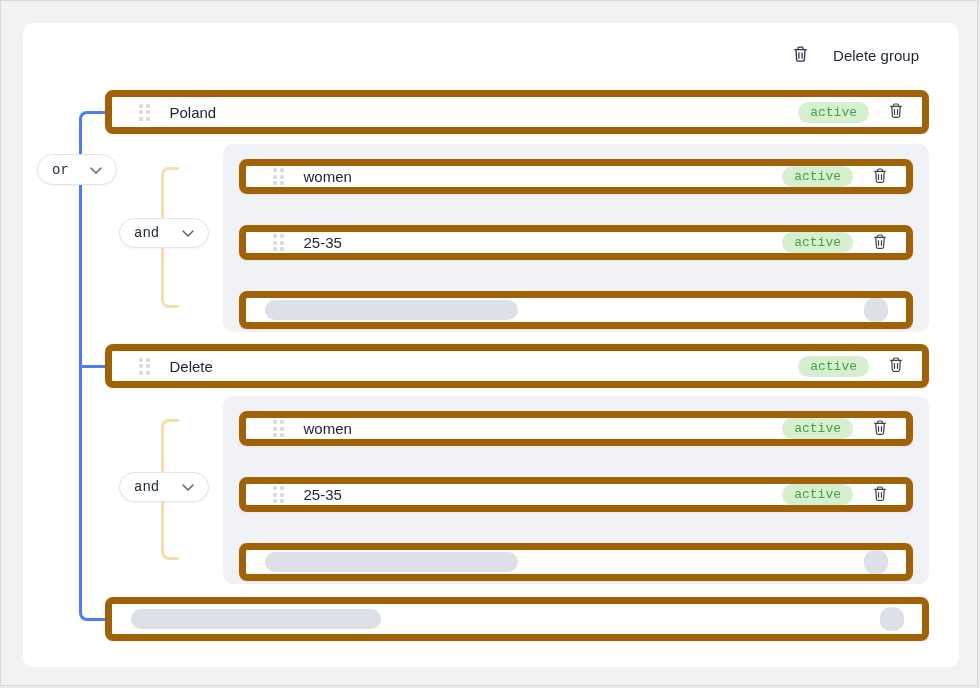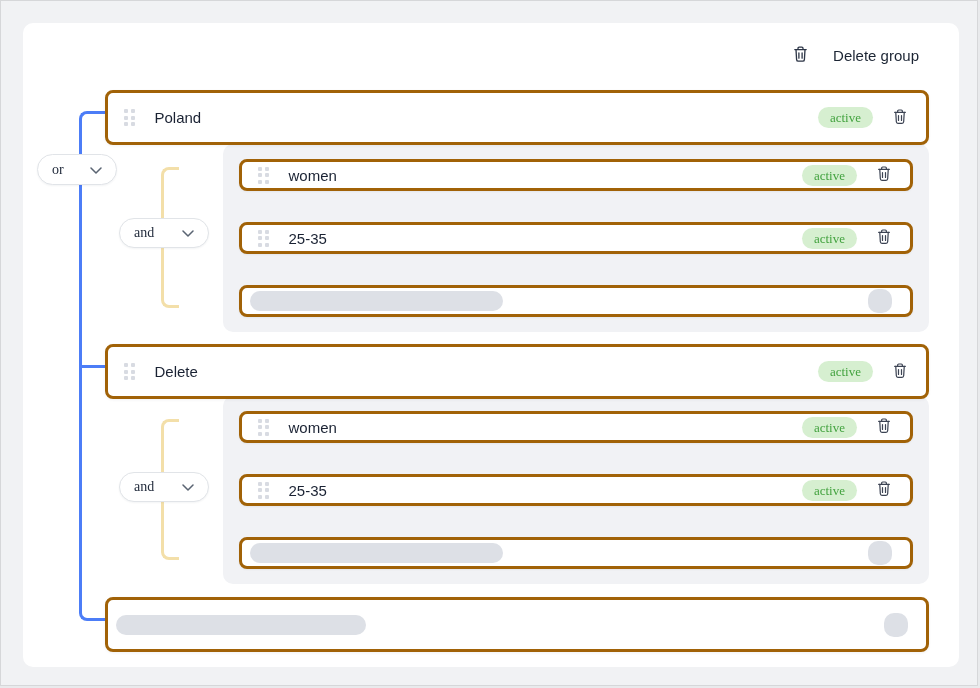--- a/index.html
+++ b/index.html
@@ -36,44 +36,44 @@
     border-left:3px solid #f3dfa9; border-top:3px solid #f3dfa9; border-bottom:3px solid #f3dfa9;
     border-top-left-radius:8px; border-bottom-left-radius:8px;
   }
   .amber-1 { top:143.5px; }
   .amber-2 { top:395.5px; }
   
   .op-pill {
     position:absolute; display:flex; align-items:center; justify-content:space-between;
     background:#ffffff; border:1px solid #e1e4e8; border-radius:16px;
     padding:0 14px; cursor:pointer; z-index:3;
-    font-family:Liberation Serif, serif;
+    font-family:Liberation Mono, monospace;
     font-size:14px; color:#232c3d;
     box-shadow:0 1px 2px rgba(20,30,60,.05);
   }
   .or-pill  { left:14px; top:131px; width:80px; height:31px; }
   .and-1    { left:96px; top:195px; width:90px; height:30px; }
   .and-2    { left:96px; top:449px; width:90px; height:30px; }
   
   .row {
-    position:absolute; height:55px; background:#ffffff;
-    border:3px solid #a16207; border-radius:8px;
+    position:absolute; height:44px; background:#ffffff;
+    border:7px solid #a16207; border-radius:8px;
     box-shadow:0 1px 3px rgba(20,30,60,.06);
     display:flex; align-items:center;
-    padding:0 18px 0 16px; z-index:2;
+    padding:0 18px 0 27px; z-index:2;
   }
   .top-row { left:82px; width:824px; }
   .row-poland  { top:67px; }
   .row-germany { top:321px; }
   .row-label { font-size:15px; color:#1a2233; margin-left:20px; }
   .spacer { flex:1; }
   .badge {
     font-size:13px; color:#44a340; background:#d6efd0;
     border:none; border-radius:999px; padding:4px 12px; line-height:1;
-    cursor:pointer; font-family:Liberation Serif, serif;
+    cursor:pointer; font-family:Liberation Mono, monospace;
     margin-right:19px;
   }
   .trash-btn {
     background:transparent; border:none; cursor:pointer; padding:0;
     display:flex; align-items:center;
   }
   
   .handle {
     display:grid; grid-template-columns:repeat(2,4px); grid-auto-rows:4px;
     gap:2.5px; cursor:grab; background:transparent; border:none; padding:0;

